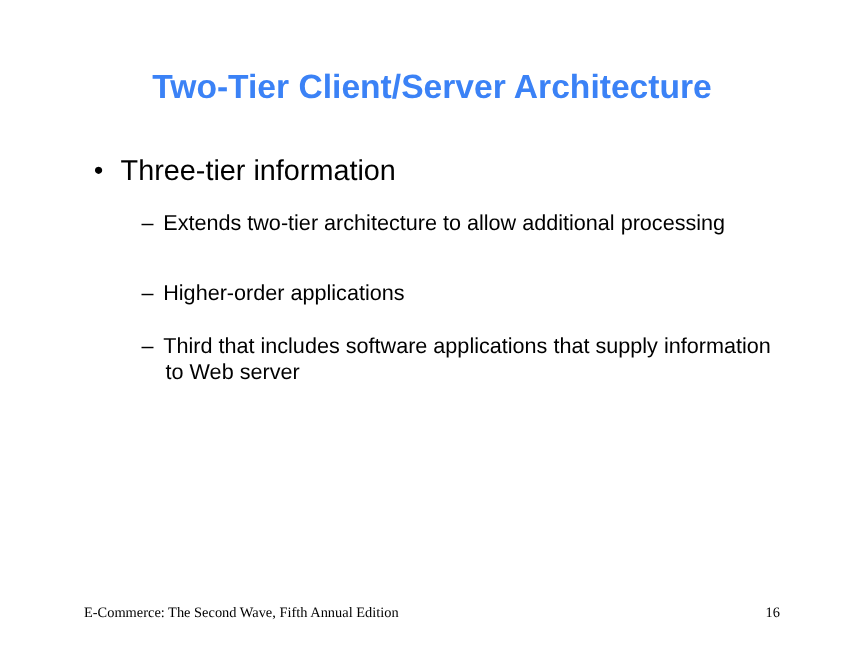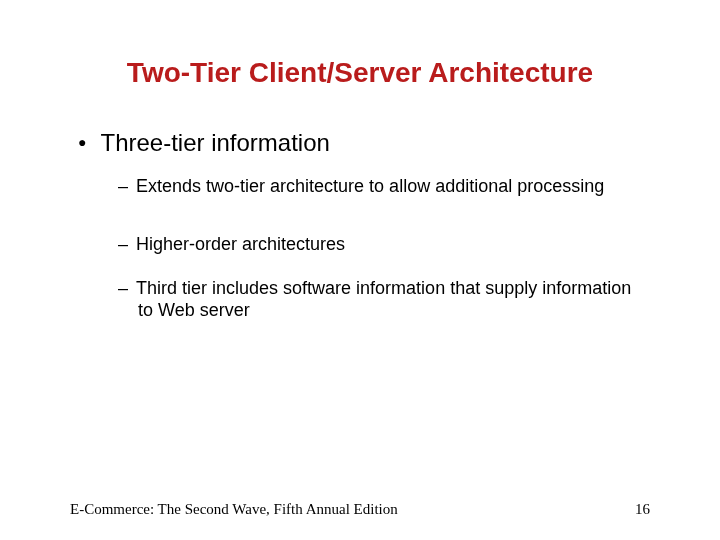--- a/index.html
+++ b/index.html
@@ -10,21 +10,21 @@
     color: #000000;
     position: relative;
   }
   .slide {
     width: 720px;
     height: 540px;
     padding: 55px 70px 0 70px;
     position: relative;
   }
   .title {
-    color: #b91c1c;
+    color: #3b82f6;
     font-weight: bold;
     font-size: 28px;
     text-align: center;
     line-height: 1.25;
     margin-bottom: 38px;
   }
   .bullet-l1 {
     font-size: 24px;
     margin-left: 8px;
     margin-bottom: 18px;
@@ -52,21 +52,21 @@
   .spacer { height: 14px; }
   .footer {
     position: absolute;
     bottom: 22px;
     left: 70px;
     right: 70px;
     display: flex;
     justify-content: space-between;
     align-items: baseline;
     font-family: "Times New Roman", Times, serif;
-    font-size: 15px;
+    font-size: 12px;
   }
 </style>
 </head>
 <body>
 
 <div class="slide">
 
   <div class="title">
     <span>Two-Tier Client/Server Architecture</span><br>
   </div>
@@ -76,25 +76,25 @@
   </div>
 
   <div class="bullet-l2">
     <span class="dash">–</span><span>Extends two-tier architecture to allow additional processing</span>
   </div>
 
   <div class="spacer"></div>
 
 
   <div class="bullet-l2">
-    <span class="dash">–</span><span>Higher-order architectures</span>
+    <span class="dash">–</span><span>Higher-order applications</span>
   </div>
 
   <div class="bullet-l2">
-    <span class="dash">–</span><span>Third tier includes software information that supply information to Web server</span>
+    <span class="dash">–</span><span>Third that includes software applications that supply information to Web server</span>
   </div>
 
   <div class="footer">
     <span>E-Commerce: The Second Wave, Fifth Annual Edition</span>
     <span>16</span>
   </div>
 
 </div>
 
 </body></html>

